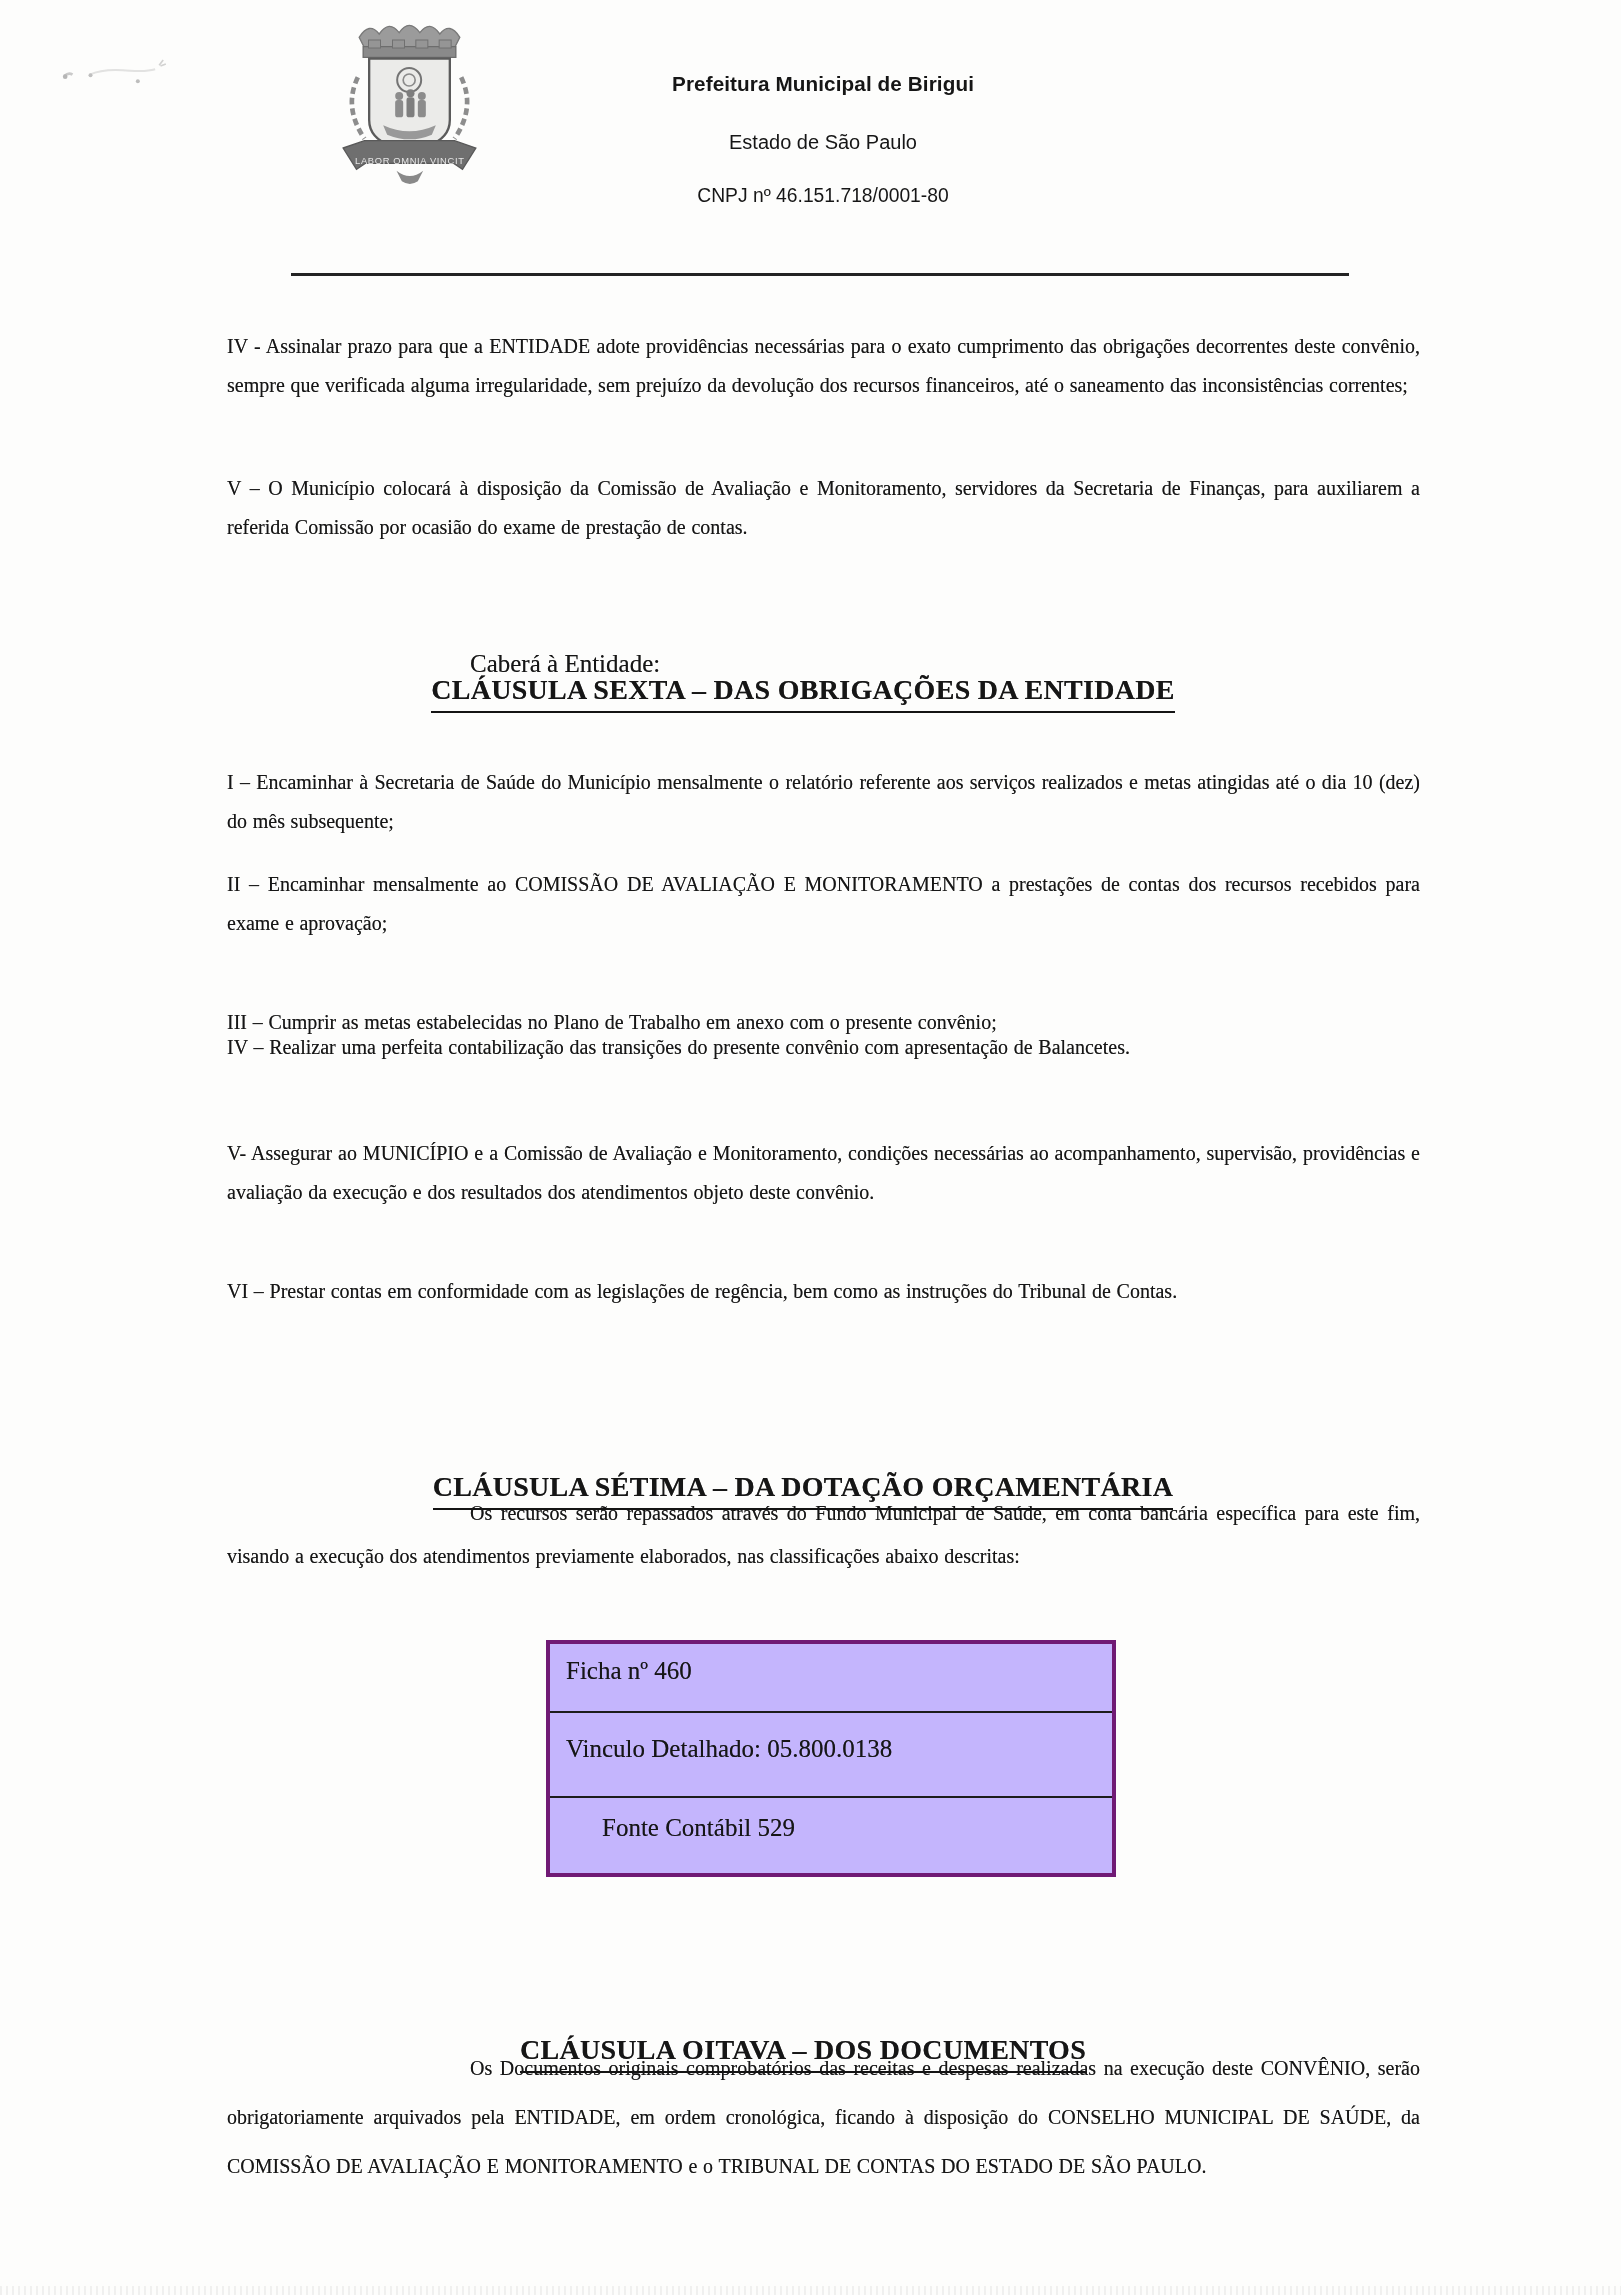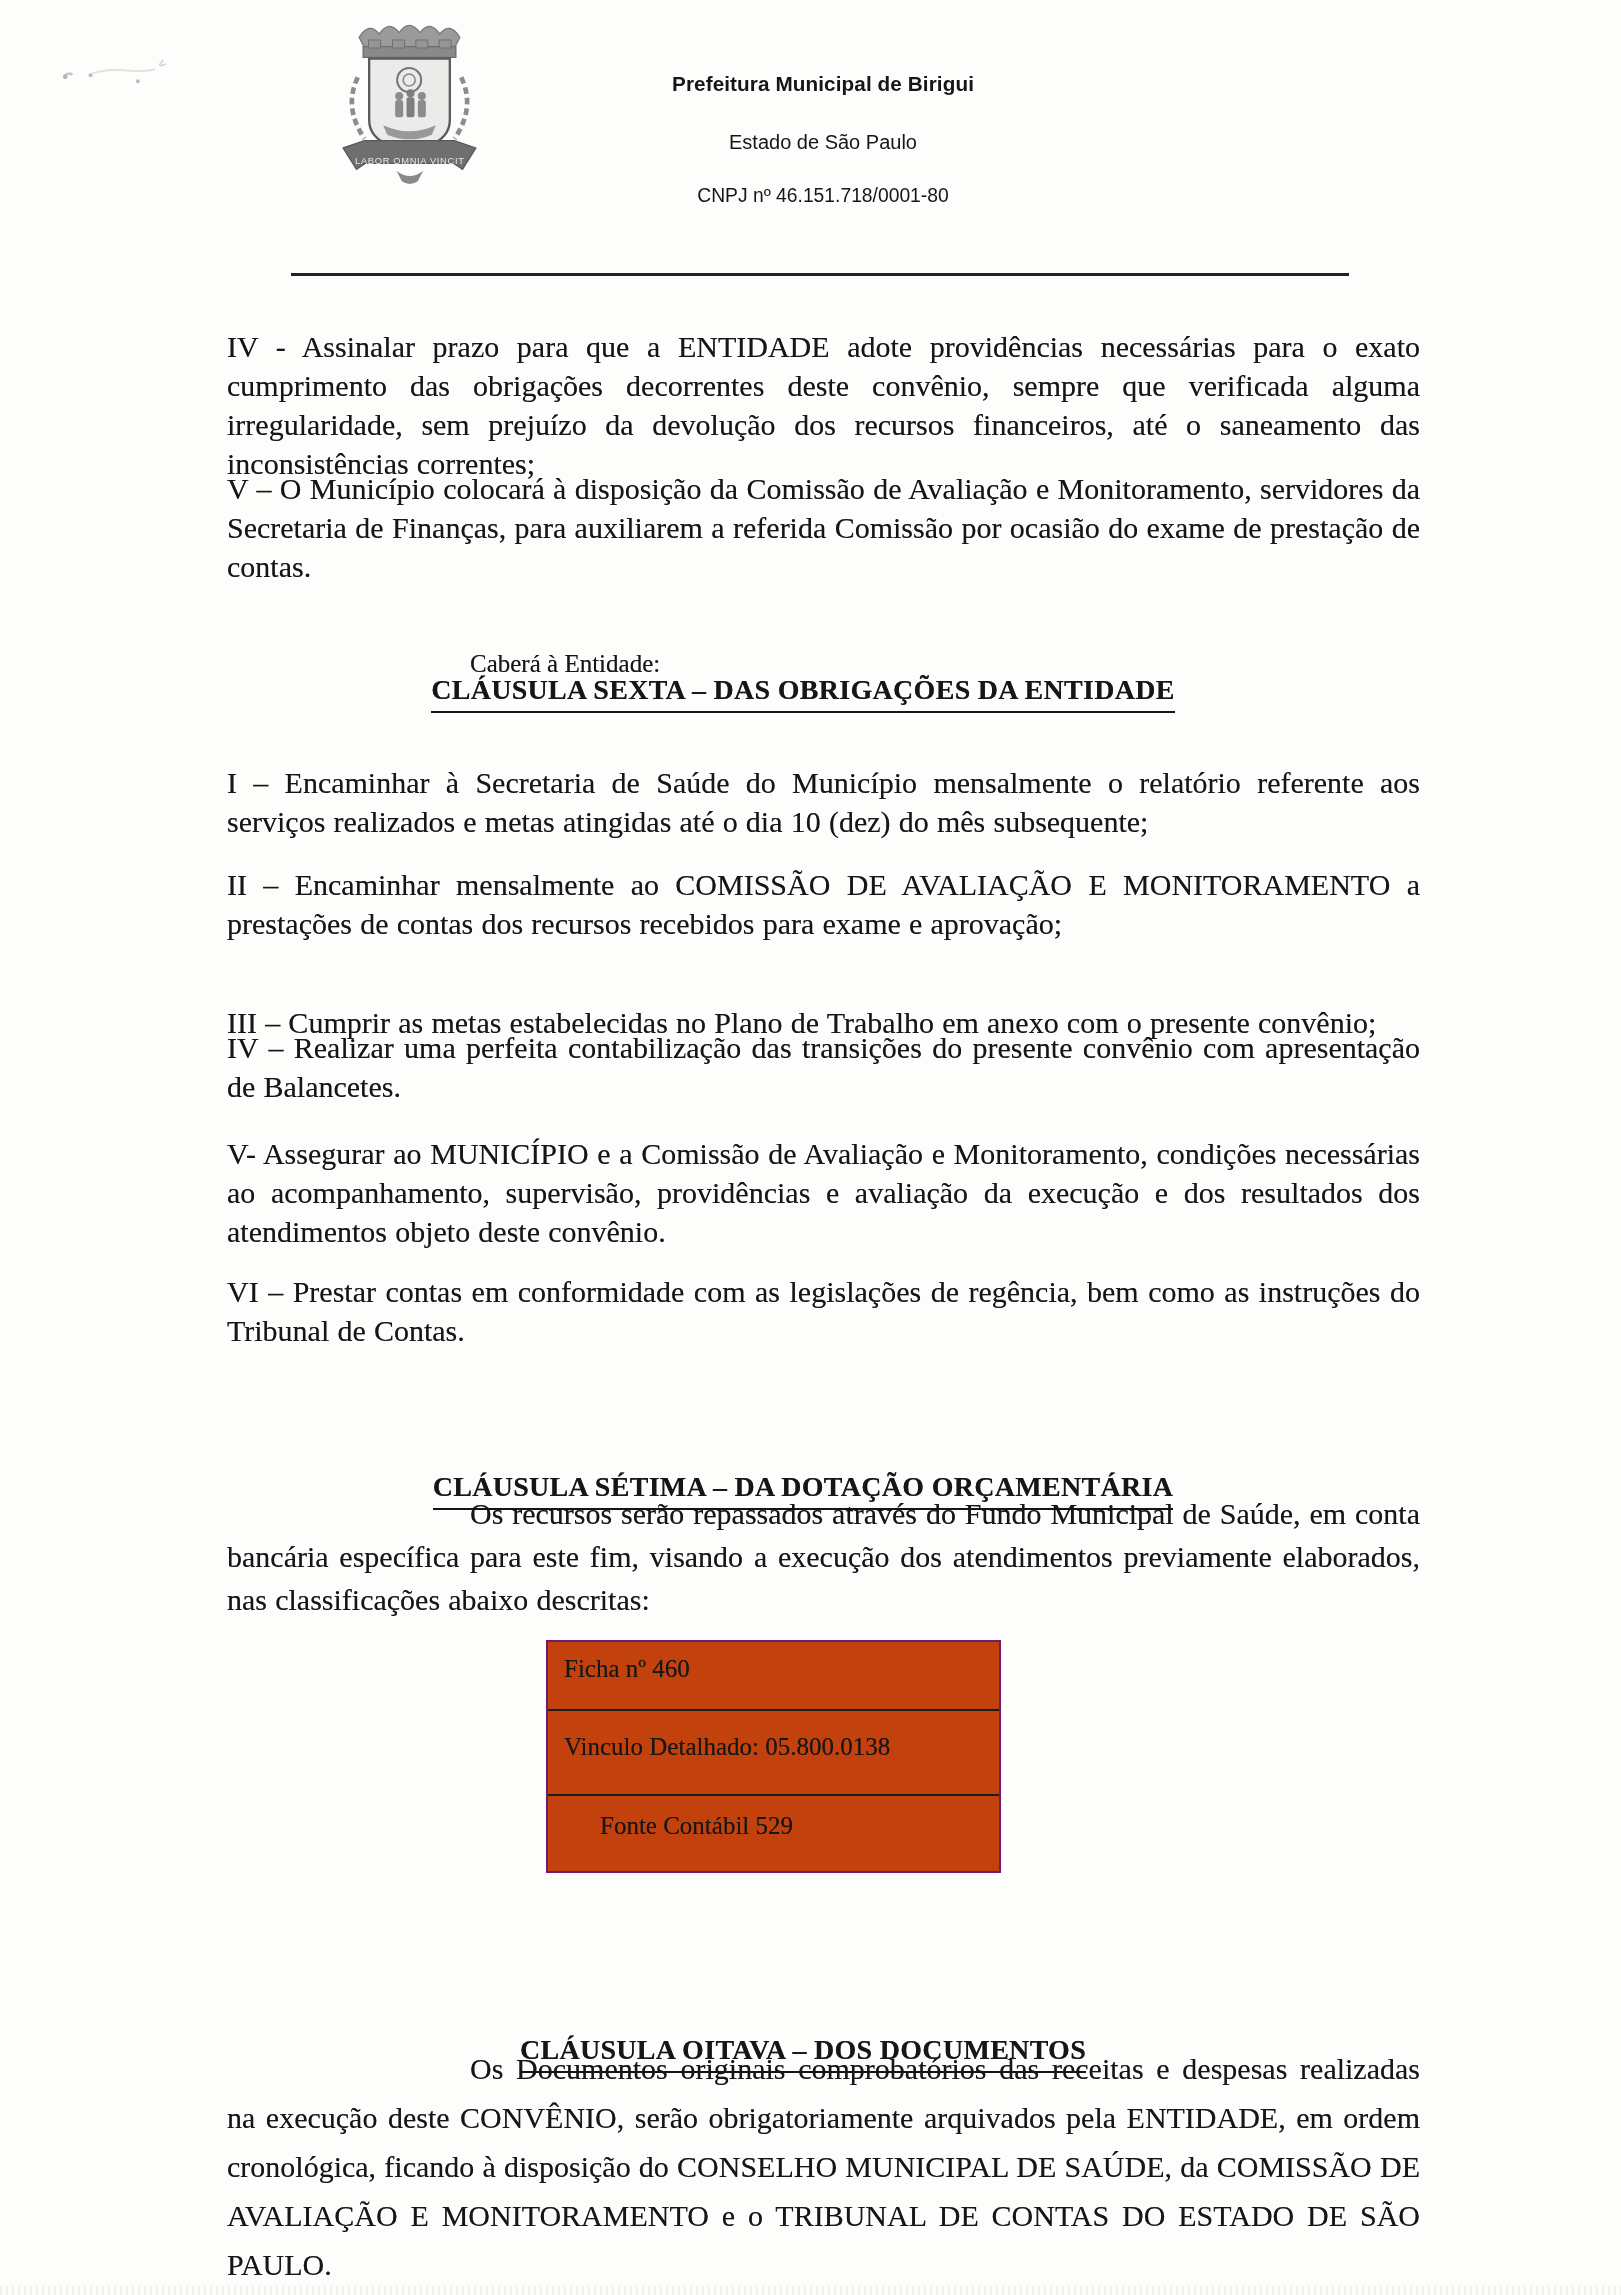--- a/index.html
+++ b/index.html
@@ -26,21 +26,21 @@
   .logo { left:331px; top:16px; width:157px; height:172px; filter:blur(0.3px) contrast(.92); }
   .hdr-line { left:23px; width:1600px; text-align:center; font-family:"Liberation Sans","DejaVu Sans",sans-serif; }
   .org   { top:72px; font-size:20.7px; font-weight:bold; letter-spacing:0.1px; }
   .state { top:131px; font-size:20px; }
   .cnpj  { top:185px; font-size:19.3px; }
   .rule  { left:291px; top:273px; width:1058px; height:2.7px; background:#232323; }
 
   
   .bt {
     left:227px; width:1193px;
-    font-size:30px; line-height:39px;
+    font-size:20px; line-height:39px;
     text-align:justify; word-spacing:0.7px;
     text-shadow:0 0 0.4px rgba(20,20,20,.55);
   }
   .p-iv { top:327px; }
   .p-v  { top:469px; }
 
   .clause-heading {
     left:0; width:1606px; text-align:center;
     font-size:28px; font-weight:bold; letter-spacing:0.3px;
     text-shadow:0 0 0.5px rgba(10,10,10,.6);
@@ -54,24 +54,24 @@
   .intro { left:470px; top:644px; font-size:25px; line-height:39px; text-shadow:0 0 0.4px rgba(20,20,20,.55); }
 
   .it1 { top:763px; } .it2 { top:865px; } .it3 { top:967px;margin-top:36px; }
   .it4 { top:1028px; } .it5 { top:1134px; } .it6 { top:1272px; }
 
   .p7 { top:1492px; line-height:43px; text-indent:243px; }
   .p8 { top:2044px; line-height:49px; text-indent:243px; }
 
   
   .budget-table {
-    left:546px; top:1640px; width:455px;
-    border:2px solid #701a75;
+    left:546px; top:1640px; width:570px;
+    border:4px solid #701a75;
     box-sizing:border-box;
-    background:#c2410c;
+    background:#c4b5fd;
   }
   .budget-table .row {
     box-sizing:border-box;
     padding:13.3px 12px 0 16px;
     font-size:25px;
     text-shadow:0 0 0.4px rgba(20,20,20,.55);
   }
   .budget-table .row.r1 { height:69px; border-bottom:2px solid #1c1c1c; }
   .budget-table .row.r2 { height:79px; border-bottom:2px solid #1c1c1c; padding-top:16px;margin-top:6px; }
   .budget-table .row.r3 { height:75px; padding-top:16px;margin-left:36px; }

